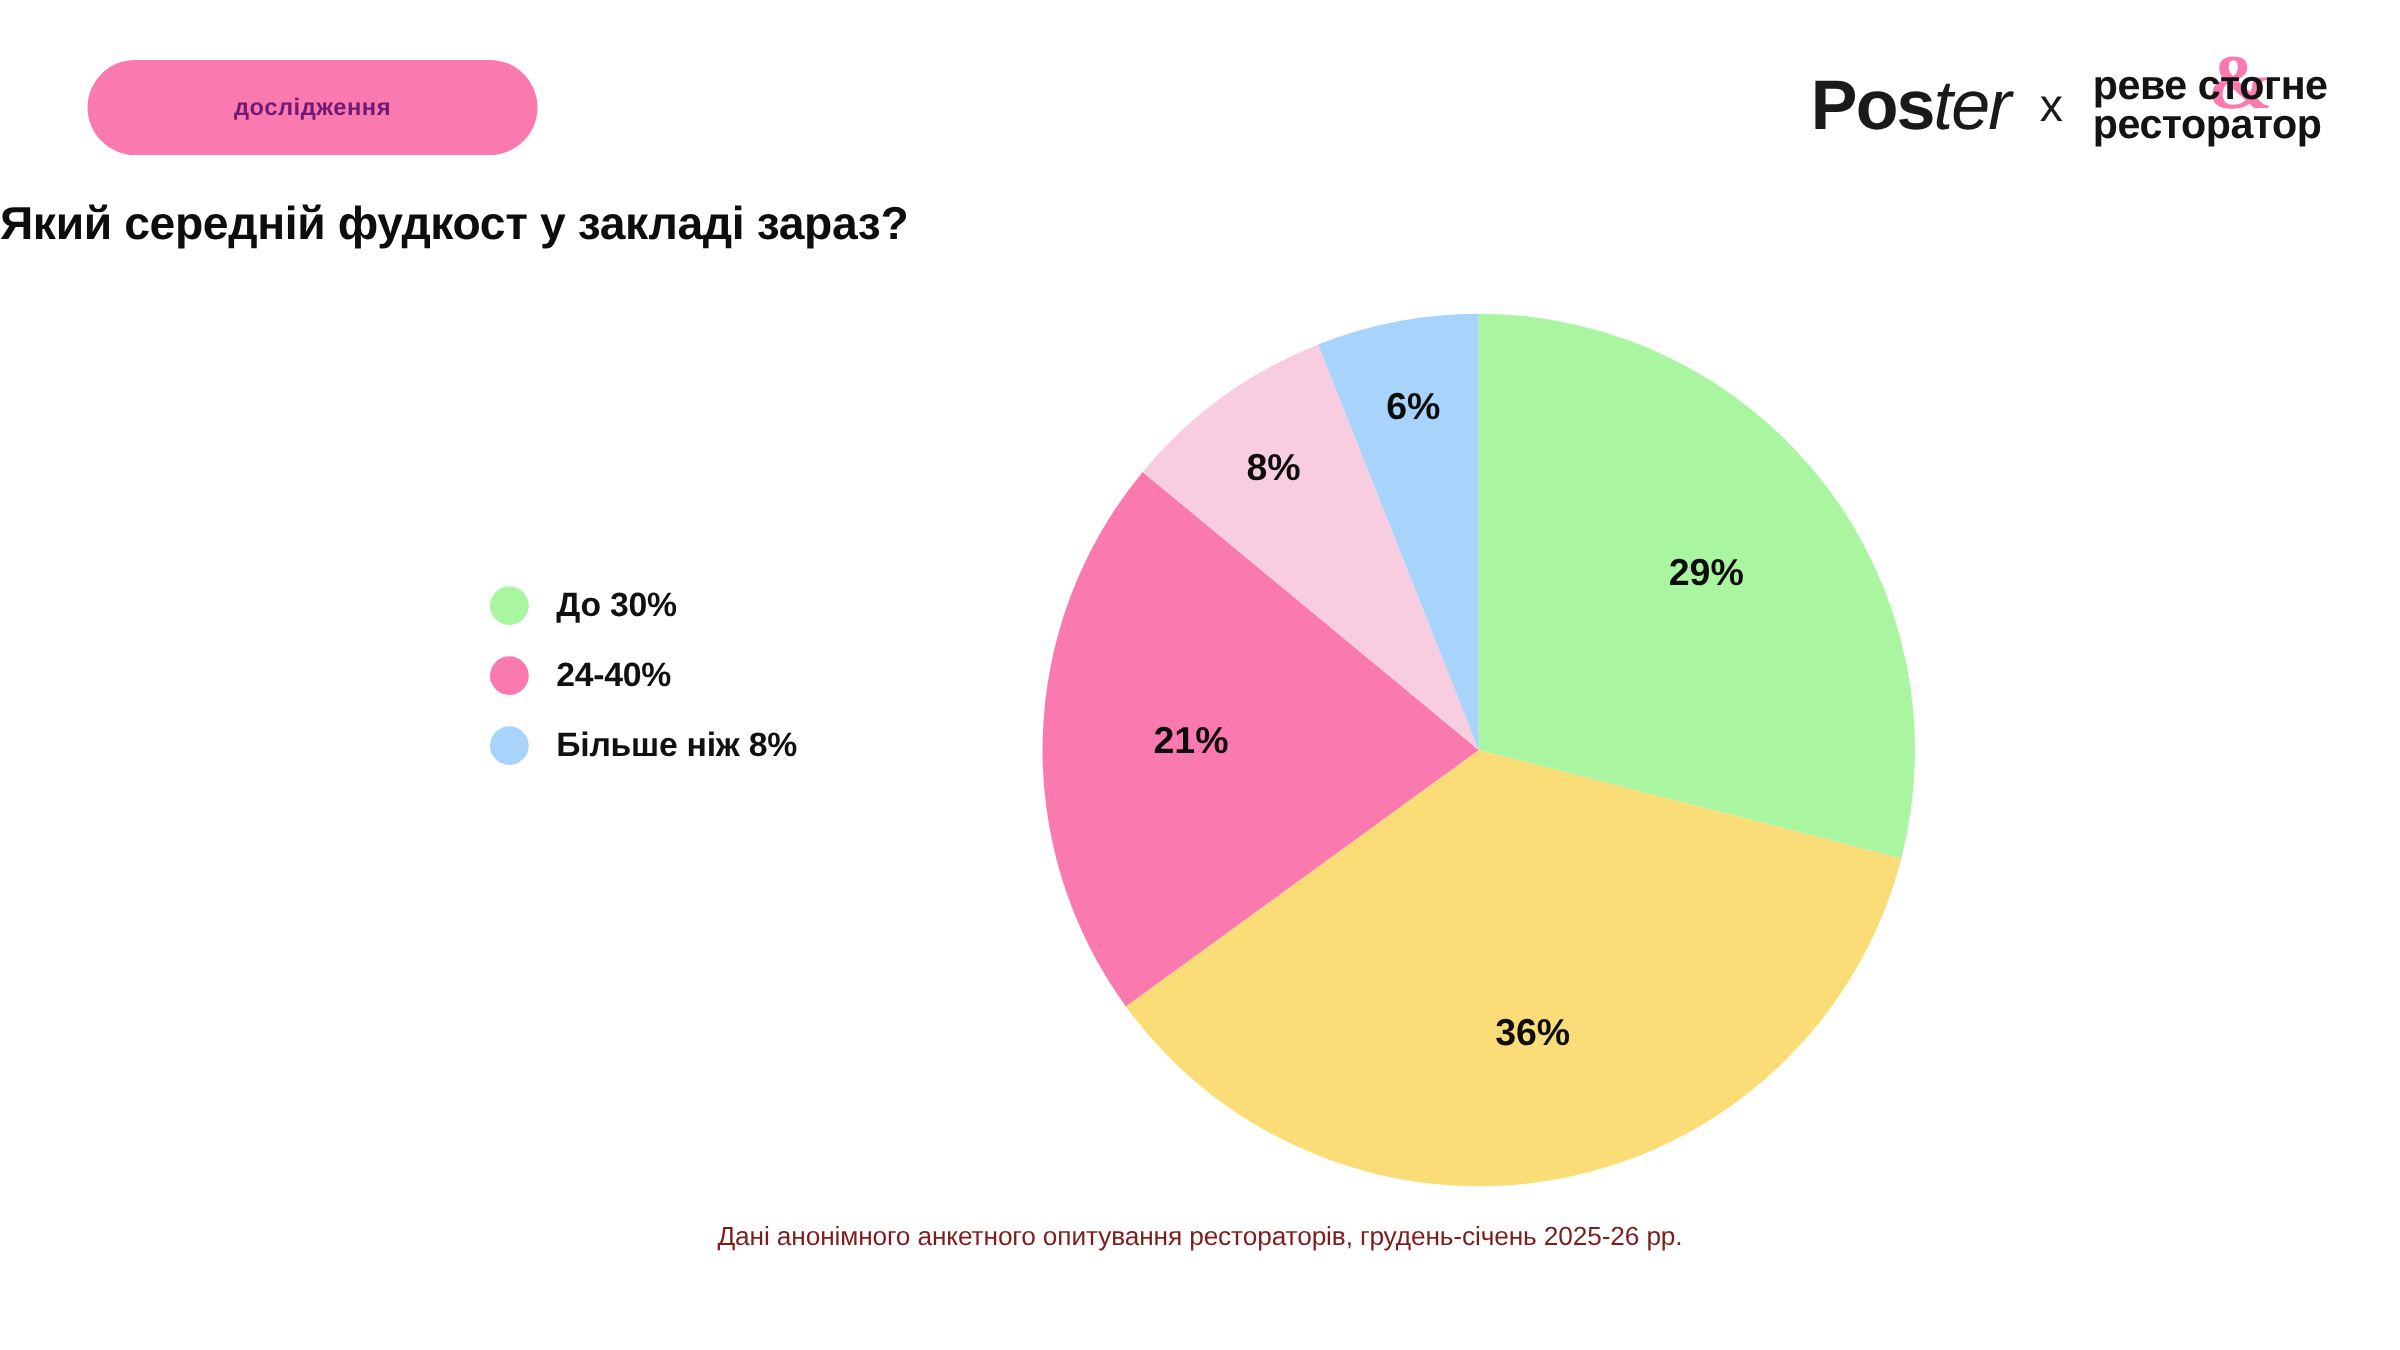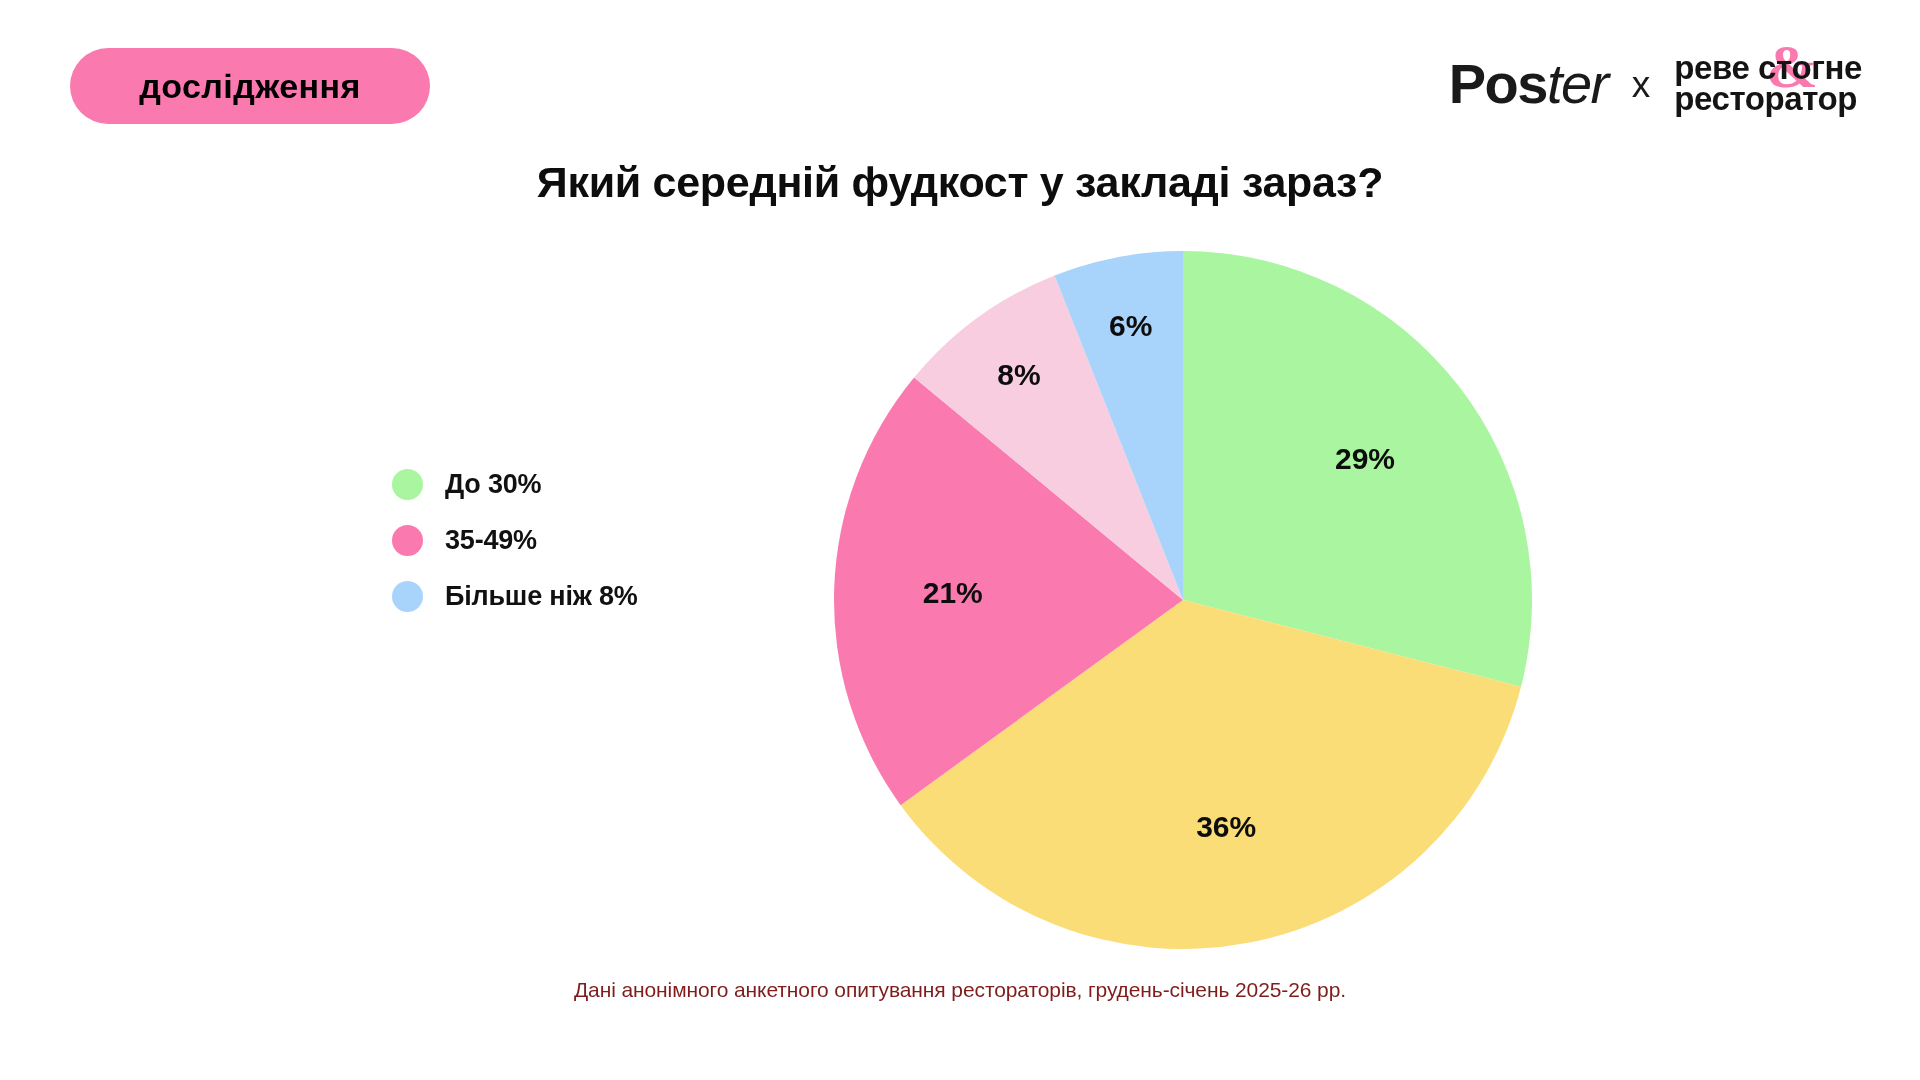--- a/index.html
+++ b/index.html
@@ -24,24 +24,24 @@
     width: 360px;
     height: 76px;
     border-radius: 38px;
     background: #FA7AB0;
     display: flex;
     align-items: center;
     justify-content: center;
     box-sizing: border-box;
   }
   .badge-label {
-    font-size: 34px;
+    font-size: 19px;
     font-weight: 700;
     letter-spacing: 0.4px;
-    color: #000000;
+    color: #701a75;
     line-height: 1;
   }
 
   .brandbar {
     position: absolute;
     right: 58px;
     top: 38px;
     display: flex;
     align-items: center;
     gap: 22px;
@@ -94,22 +94,21 @@
     line-height: 1;
     font-family: "Liberation Serif", serif;
   }
 
   
   .chart-title {
     position: absolute;
     left: 0;
     right: 0;
     top: 158px;
-    text-align: center;
-    font-size: 43px;
+    font-size: 37px;
     font-weight: 700;
     color: #0D0D0D;
     letter-spacing: -0.3px;
   }
 
   
   .legend {
     position: absolute;
     left: 392px;
     top: 468px;
@@ -190,21 +189,21 @@
 
 <div class="chart-title">Який середній фудкост у закладі зараз?</div>
 
 <div class="legend">
   <div class="legend-item">
     <span class="legend-swatch" style="background: rgb(170, 245, 160);"></span>
     <span class="legend-label">До 30%</span>
   </div>
   <div class="legend-item">
     <span class="legend-swatch" style="background: rgb(250, 122, 176);"></span>
-    <span class="legend-label">35-49%</span>
+    <span class="legend-label">24-40%</span>
   </div>
   <div class="legend-item">
     <span class="legend-swatch" style="background: rgb(168, 211, 251);"></span>
     <span class="legend-label">Більше ніж 8%</span>
   </div>
 </div>
 
 <div class="pie-wrap">
   <svg class="pie-svg" viewBox="0 0 700 700">
     <g id="pie-slices">

